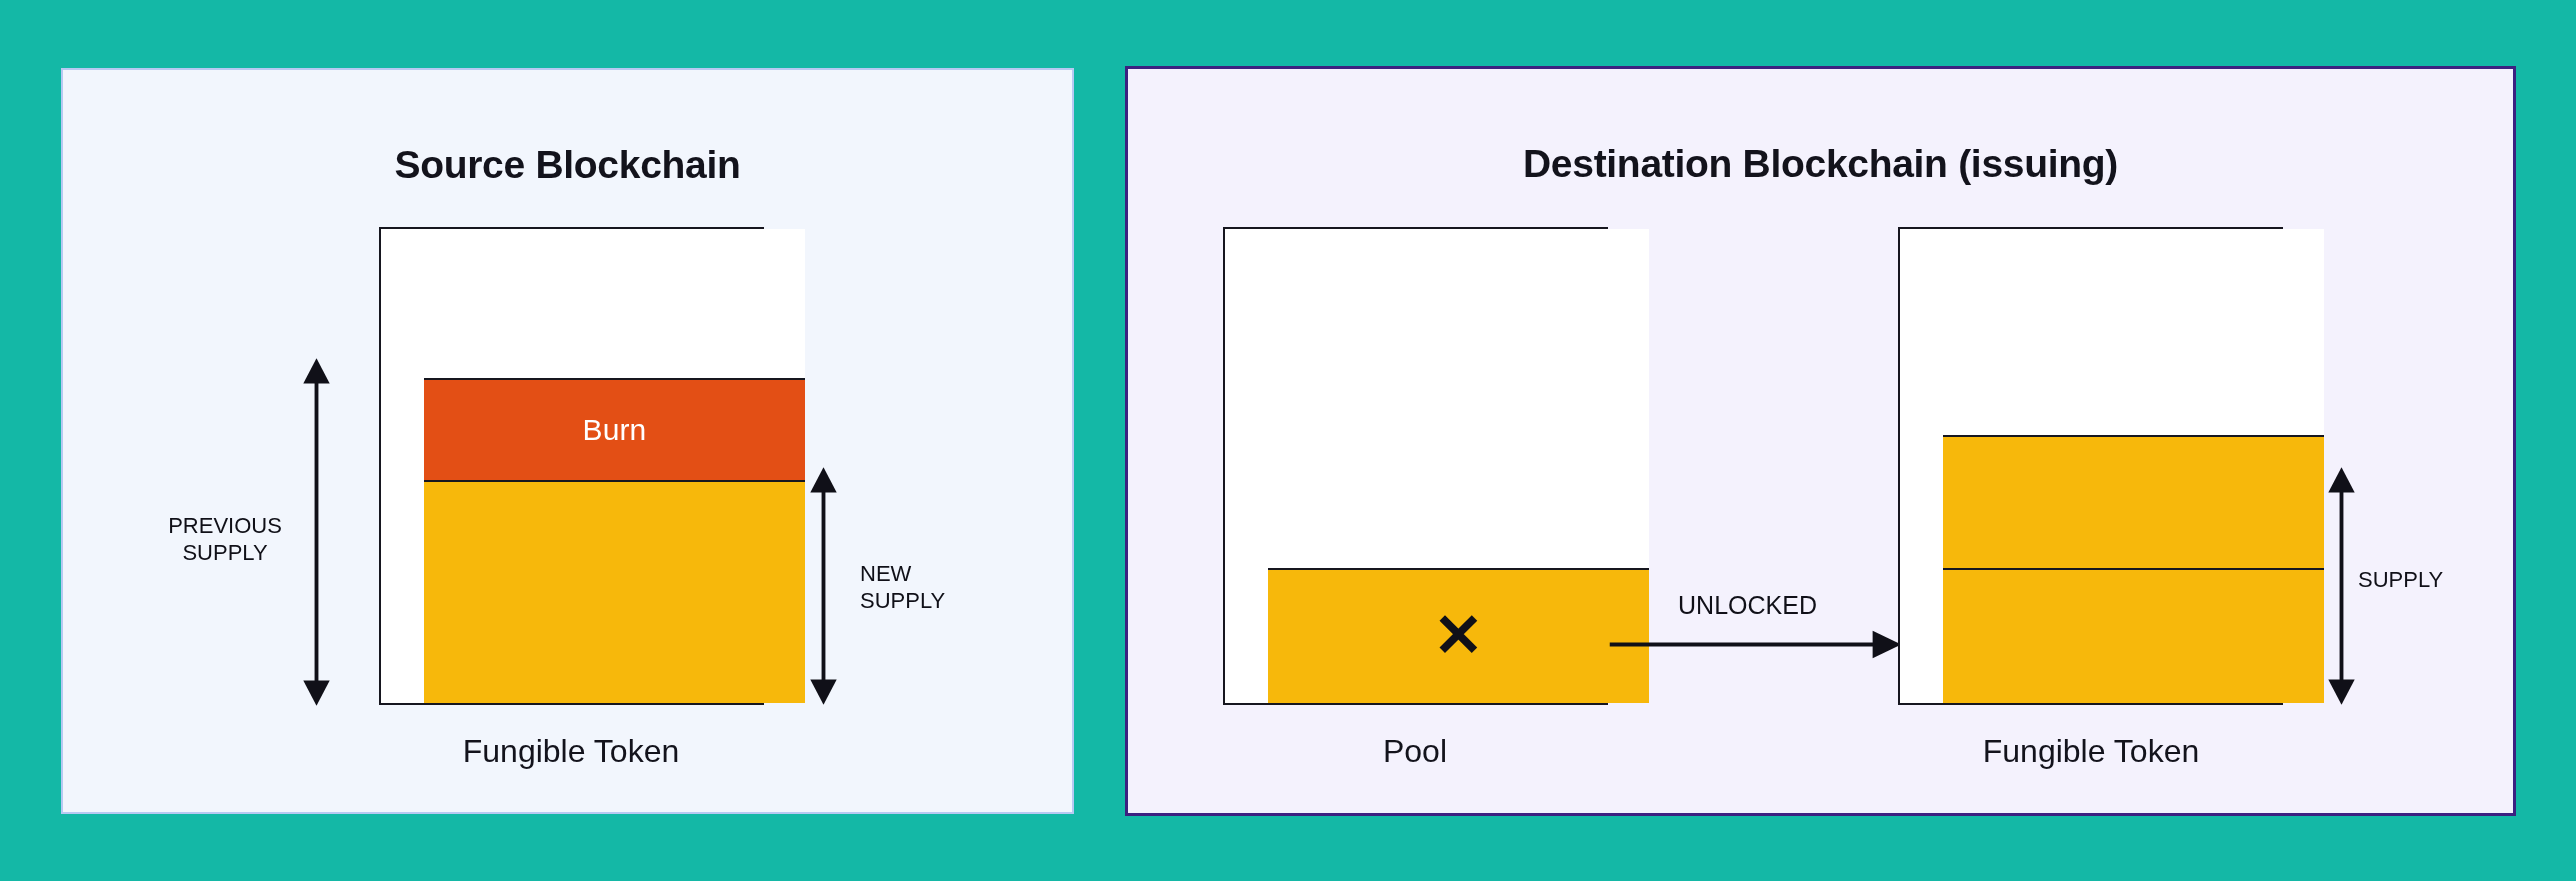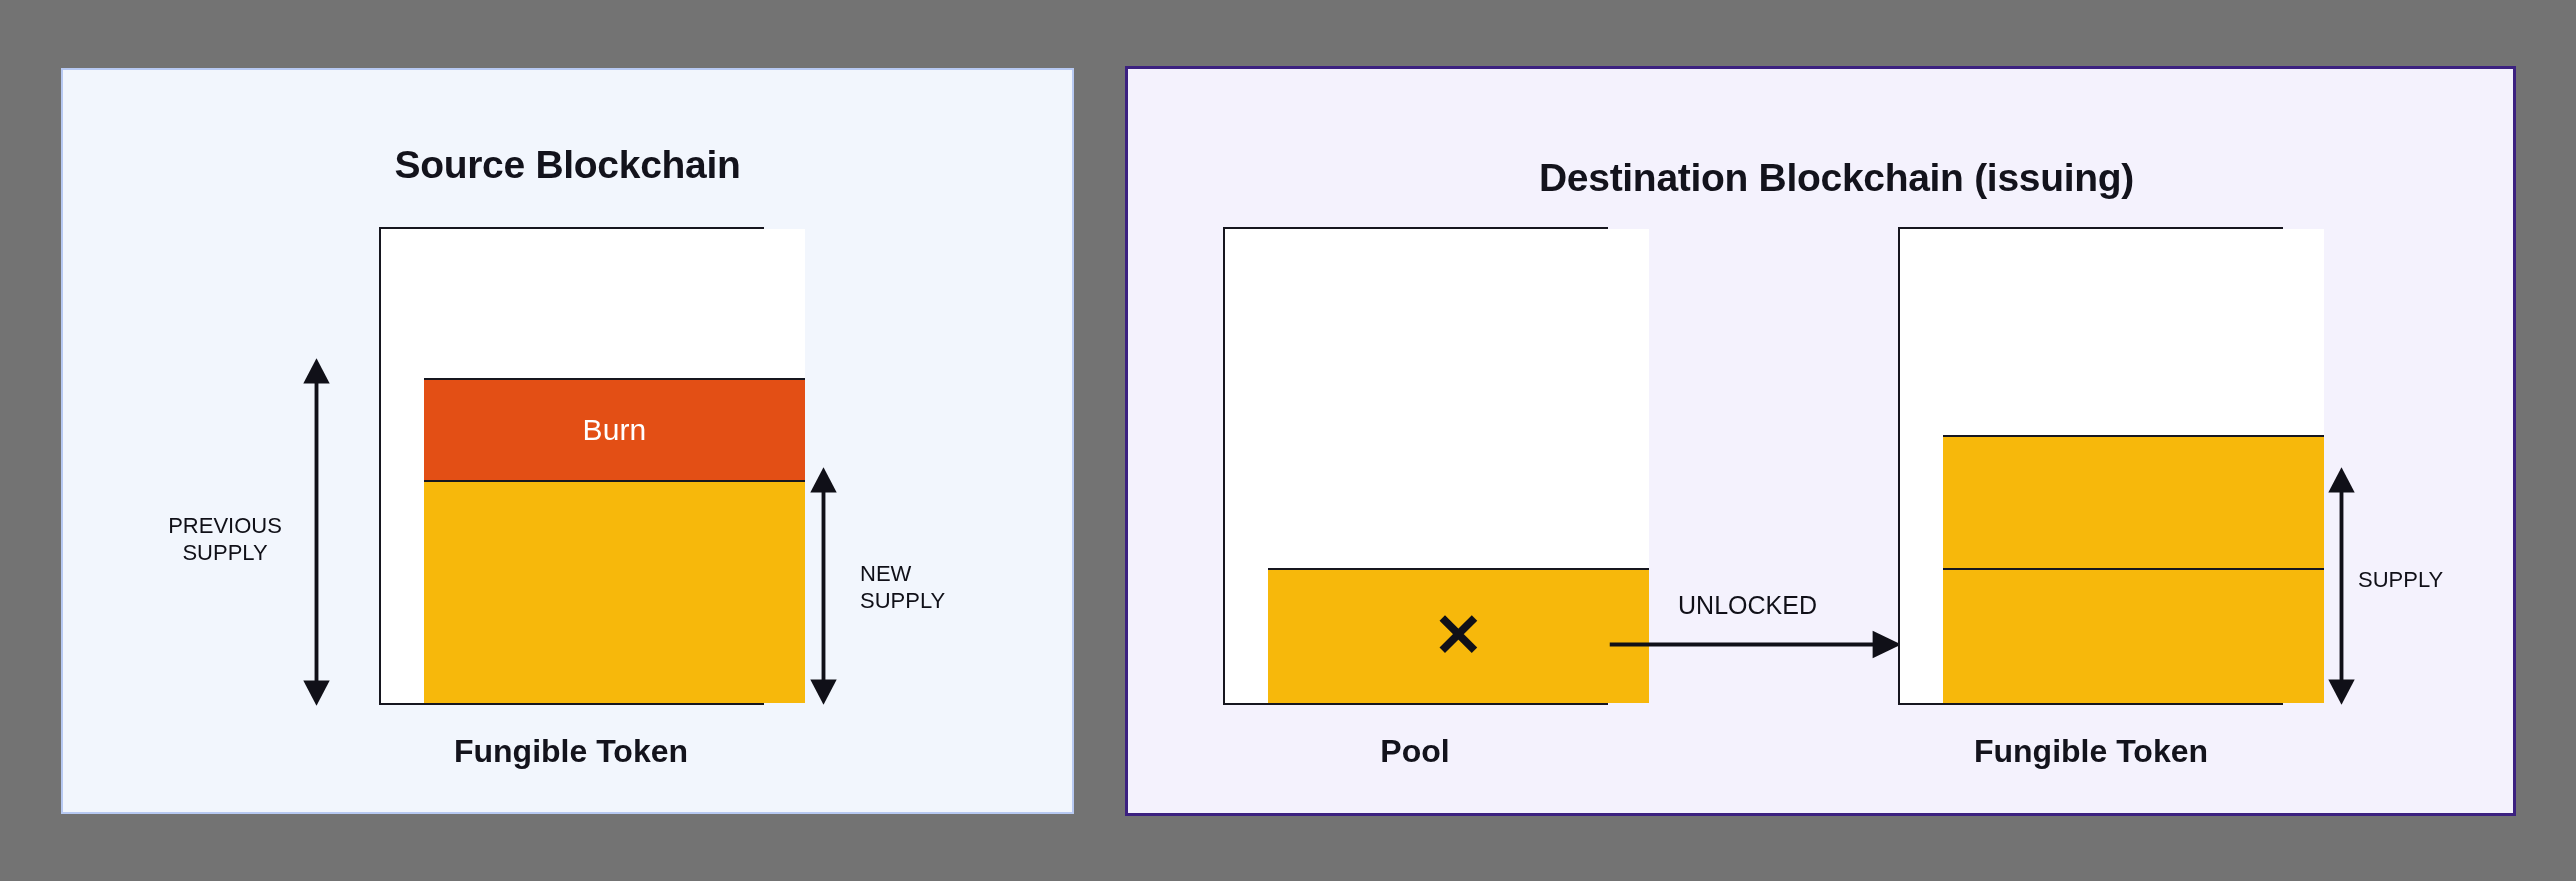--- a/index.html
+++ b/index.html
@@ -7,21 +7,21 @@
     padding: 0;
     background: #ffffff;
   }
   body {
     font-family: "Liberation Sans", sans-serif;
   }
   #stage {
     position: relative;
     width: 2576px;
     height: 881px;
-    background: #737373;
+    background: #14b8a6;
     overflow: hidden;
   }
 
   
   .panel {
     position: absolute;
     box-sizing: border-box;
   }
   #panel-source {
     left: 61px;
@@ -44,21 +44,21 @@
     left: 0;
     width: 100%;
     text-align: center;
     font-size: 39px;
     font-weight: 700;
     color: #13131C;
     letter-spacing: -0.3px;
     white-space: nowrap;
   }
   #panel-source .panel-title { top: 73px; }
-  #panel-destination .panel-title { top: 87px; padding-left: 16px; }
+  #panel-destination .panel-title { top: 73px; }
 
   
   .stack {
     position: absolute;
     box-sizing: border-box;
     border: 2.8px solid #16161F;
     background: #ffffff;
     display: flex;
     flex-direction: column;
     justify-content: flex-end;
@@ -88,21 +88,21 @@
     font-weight: 700;
     color: #101018;
     line-height: 1;
   }
 
   .stack-caption {
     position: absolute;
     left: 50%;
     transform: translateX(-50%);
     font-size: 32px;
-    font-weight: 700;
+    font-weight: 400;
     color: #13131C;
     white-space: nowrap;
   }
 
   
   #box-source-token   { left: 379px;  top: 227px;  width: 385px;  height: 478px; }
   #box-pool           { left: 1223px; top: 227px;  width: 385px;  height: 478px; }
   #box-dest-token     { left: 1898px; top: 227px;  width: 385px;  height: 478px; }
 
   #cap-source-token { left: 571px; top: 733px; }

